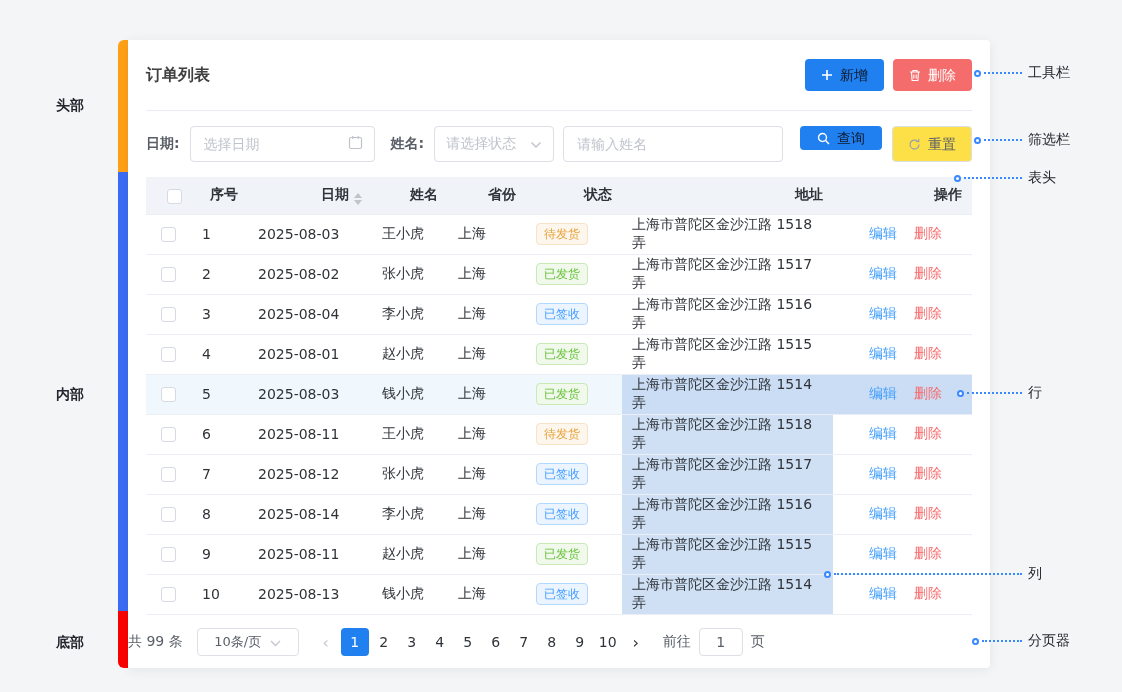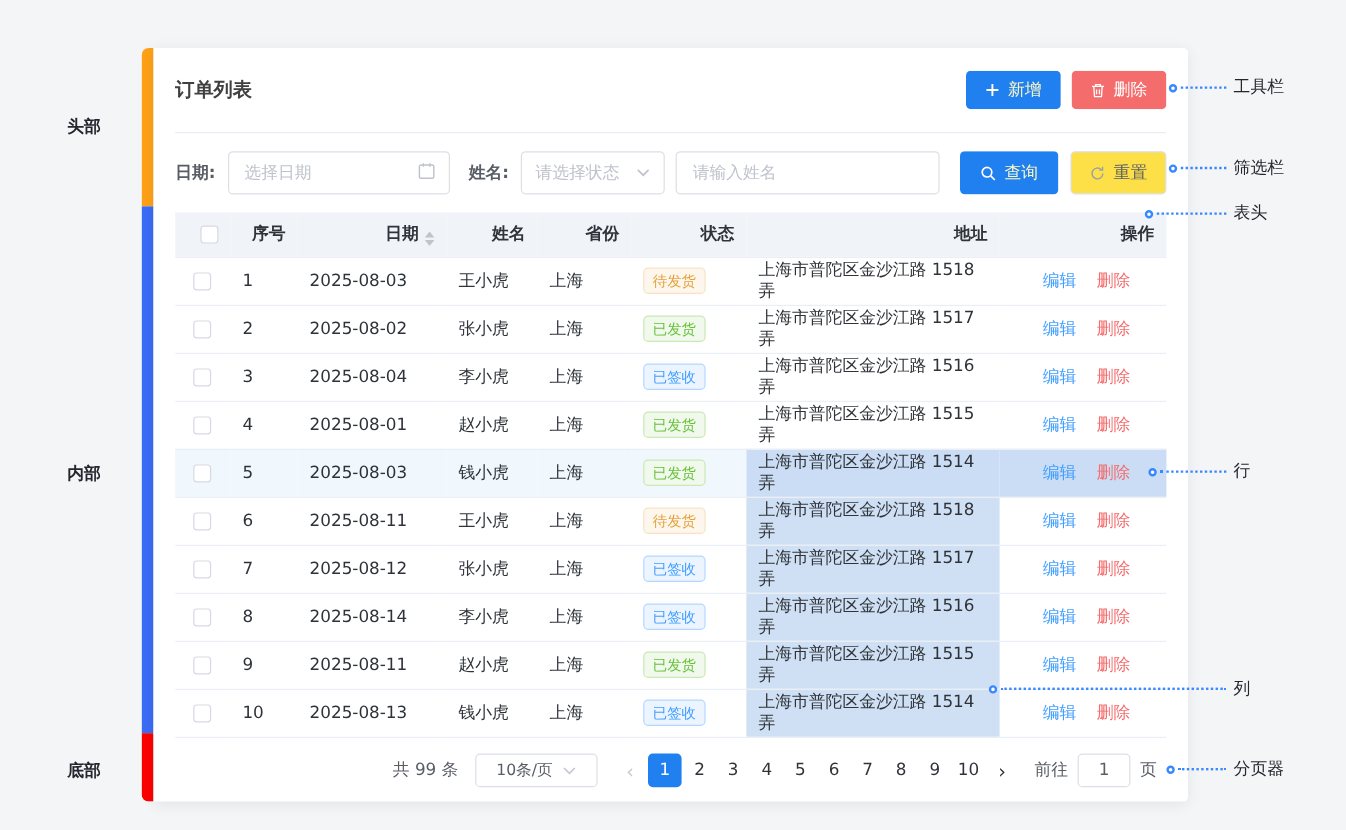--- a/index.html
+++ b/index.html
@@ -24,39 +24,39 @@
   
   .card { position:absolute; left:128px; top:40px; width:862px; height:628px;
     background:#fff; border-radius:0 4px 4px 0; box-shadow:0 2px 12px rgba(0,0,0,.07); }
 
   .card-header { height:70px; display:flex; align-items:center; justify-content:space-between; padding:0 18px; }
   .card-title { font-size:16px; font-weight:700; color:#404040; }
   .toolbar { display:flex; gap:9px; }
   .btn { display:inline-flex; align-items:center; justify-content:center; gap:7px;
     height:32px; padding:0 15px; border-radius:4px; font-size:14px; border:1px solid transparent;
     cursor:pointer; font-family:inherit; line-height:1; }
-  .btn-primary { background:#2080f0; color:#fef9c3; }
+  .btn-primary { background:#2080f0; color:#0f172a; }
   .btn-danger  { background:#f56c6c; color:#fff; }
   .btn svg { display:block; }
 
   .divider { border-top:1px solid #e9ecf2; margin:0 18px; }
 
   
   .filter-bar { display:flex; align-items:center; padding:0 18px; height:66px; }
   .filter-label { color:#595e66; font-weight:600; white-space:nowrap; }
   .lbl-name { margin-left:16px; }
   .input { height:36px; border:1px solid #dcdfe6; border-radius:4px; background:#fff;
     display:flex; align-items:center; padding:0 11px; font-size:14px; }
   .input input { border:none; outline:none; width:100%; font:inherit; color:#000000; background:transparent; }
   .input input::placeholder { color:#bfc3cc; }
   .date-input { width:185px; margin-left:10px; gap:6px; }
   .name-input { width:220px; margin-left:9px; }
   .status-select { width:120px; margin-left:10px; justify-content:space-between; color:#bfc3cc; cursor:pointer; }
   .filter-actions { margin-left:auto; display:flex; gap:10px; }
-  .btn-search { height:36px; min-width:82px; }
+  .btn-search { height:24px; min-width:82px; }
   .btn-reset  { height:36px; min-width:78px; background:#fde047; border-color:#dcdfe6; color:#595e66; }
 
   
   table { margin:0 18px; width:826px; border-collapse:collapse; table-layout:fixed; font-size:14px; }
   col.c-sel{width:46px;} col.c-idx{width:56px;} col.c-date{width:124px;} col.c-name{width:76px;}
   col.c-prov{width:78px;} col.c-stat{width:96px;} col.c-addr{width:211px;} col.c-ops{width:139px;}
   thead th { height:37px; background:#f0f3f8; text-align:right; padding:0 10px;
     color:#30343a; font-weight:600; font-size:14px; border-bottom:1px solid #ebeef5; }
   tbody td { height:40px; border-bottom:1px solid #ebeef5; padding:0 10px; color:#2f3338; }
   th.cell-sel, td.cell-sel { padding-left:15px; }
@@ -74,22 +74,22 @@
   .tag-primary { color:#409eff; background:#ecf5ff; border:1px solid #b3d8ff; }
 
   .op-edit { color:#409eff; margin-right:17px; cursor:pointer; }
   .op-delete { color:#f56c6c; cursor:pointer; }
 
   tr.hl-row td { background:#f0f7fd; }
   td.hl-col { background:#cfe0f5; }
   tr.hl-row td.hl-col, tr.hl-row td.cell-ops { background:#cbddf4; }
 
   
-  .pagination { height:55px; display:flex; align-items:center; justify-content:flex-end;
-    padding-right:26px; color:#595e66; font-size:14px; gap:14px;padding-left:24px; }
+  .pagination { height:55px; display:flex; align-items:center; 
+    padding-right:26px; color:#595e66; font-size:14px; gap:14px; }
   .page-size-select { width:102px; height:28px; border:1px solid #dcdfe6; border-radius:4px;
     display:flex; align-items:center; justify-content:center; gap:9px; color:#595e66; font-size:13px; cursor:pointer; }
   .pager { display:flex; align-items:center; gap:2px; }
   .pager-item { min-width:26px; height:28px; display:flex; align-items:center; justify-content:center;
     color:#30343a; cursor:pointer; border-radius:4px; }
   .pager-item.active { background:#2080f0; color:#fff; min-width:28px; }
   .pager-prev { color:#c3c7ce; font-size:16px; }
   .pager-next { color:#30343a; font-size:16px; }
   .goto { display:flex; align-items:center; gap:8px; }
   .goto-input { width:44px; height:28px; border:1px solid #dcdfe6; border-radius:4px;

